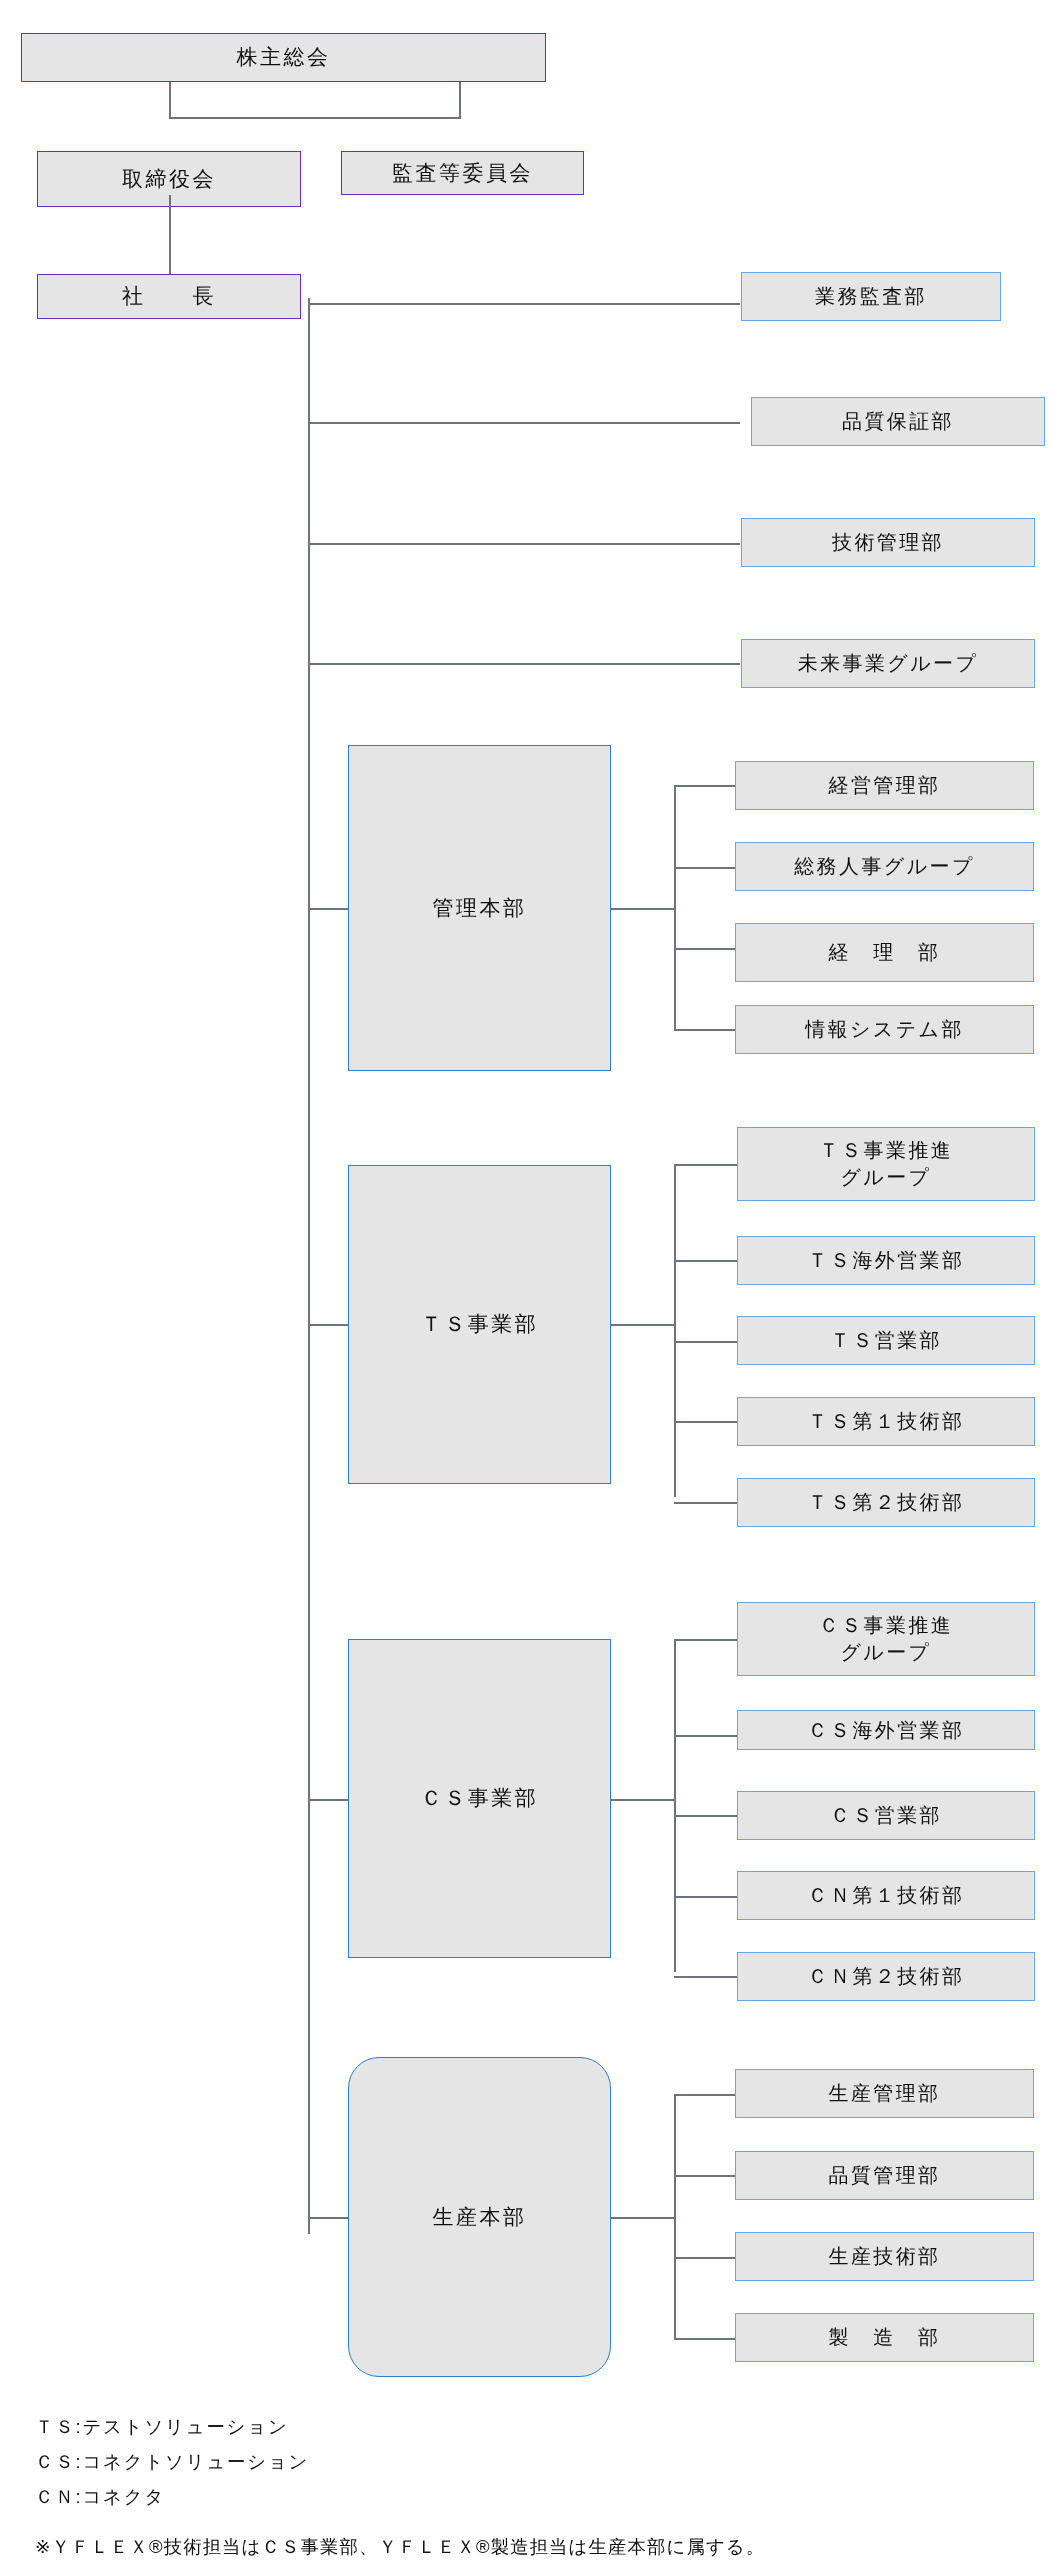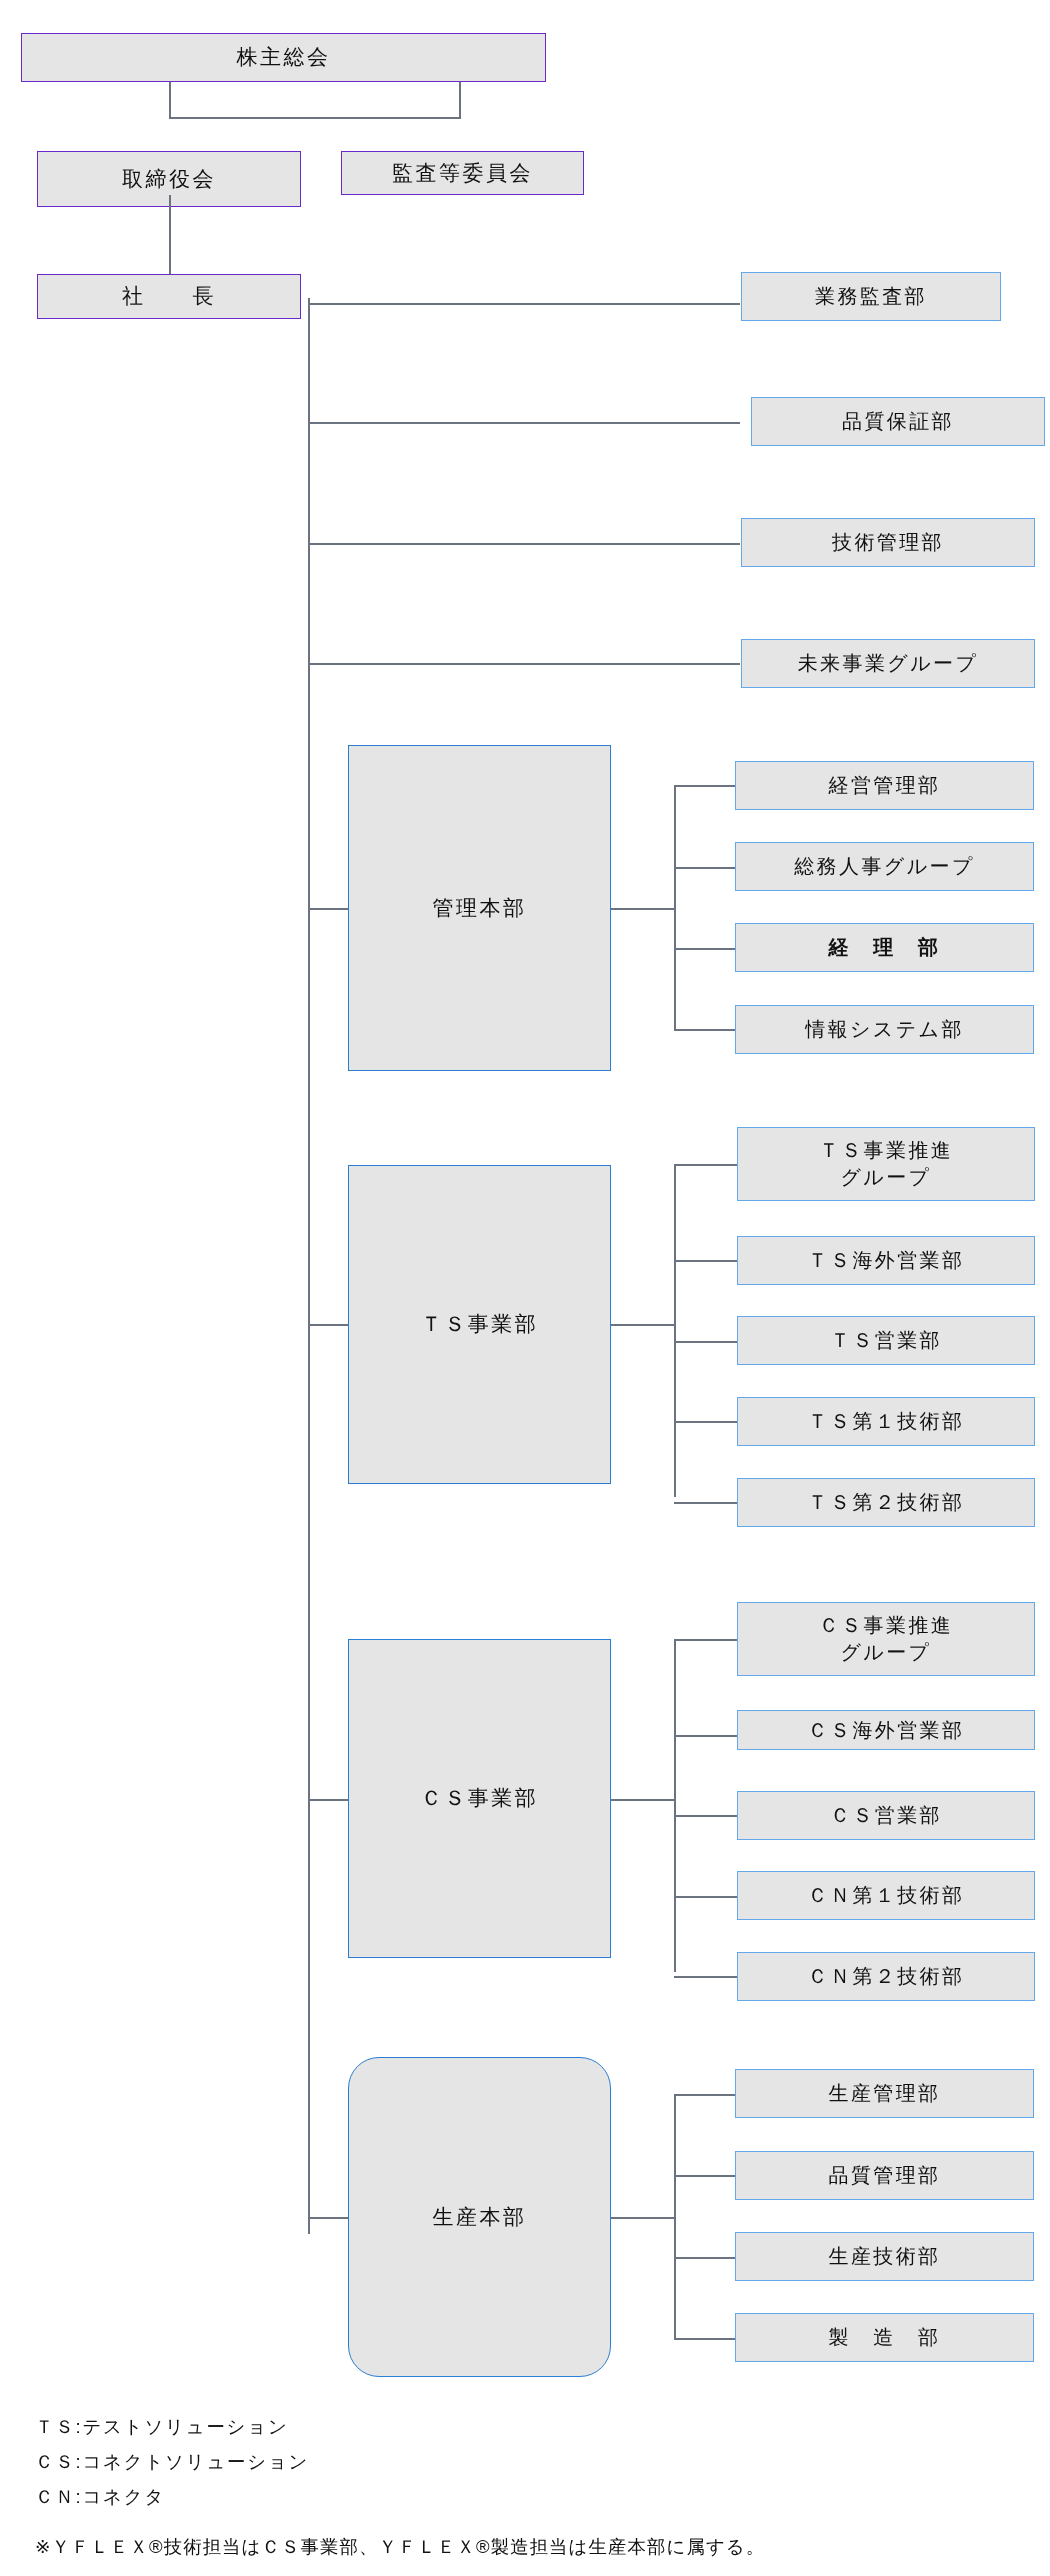--- a/index.html
+++ b/index.html
@@ -83,21 +83,21 @@
   <div class="line h" style="left:611px;top:908px;width:65px;"></div>
   <div class="line v" style="left:674px;top:785px;height:245px;"></div>
 
   <div class="line h" style="left:674px;top:785px;width:61px;"></div>
   <div class="box lightblue" style="left:735px;top:761px;width:299px;height:49px;font-size:20px;">経営管理部</div>
 
   <div class="line h" style="left:674px;top:867px;width:61px;"></div>
   <div class="box lightblue" style="left:735px;top:842px;width:299px;height:49px;font-size:20px;">総務人事グループ</div>
 
   <div class="line h" style="left:674px;top:948px;width:61px;"></div>
-  <div class="box lightblue" style="left:735px;top:923px;width:299px;height:49px;font-size:20px;font-weight:bold;">経　理　部</div>
+  <div class="box lightblue" style="left:735px;top:923px;width:299px;height:59px;font-size:20px;">経　理　部</div>
 
   <div class="line h" style="left:674px;top:1029px;width:61px;"></div>
   <div class="box lightblue" style="left:735px;top:1005px;width:299px;height:49px;font-size:20px;">情報システム部</div>
 
   <div class="line h" style="left:308px;top:1324px;width:40px;"></div>
   <div class="box blue" style="left:348px;top:1165px;width:263px;height:319px;font-size:21px;">ＴＳ事業部</div>
   <div class="line h" style="left:611px;top:1324px;width:65px;"></div>
   <div class="line v" style="left:674px;top:1164px;height:333px;"></div>
 
   <div class="line h" style="left:674px;top:1164px;width:63px;"></div>

